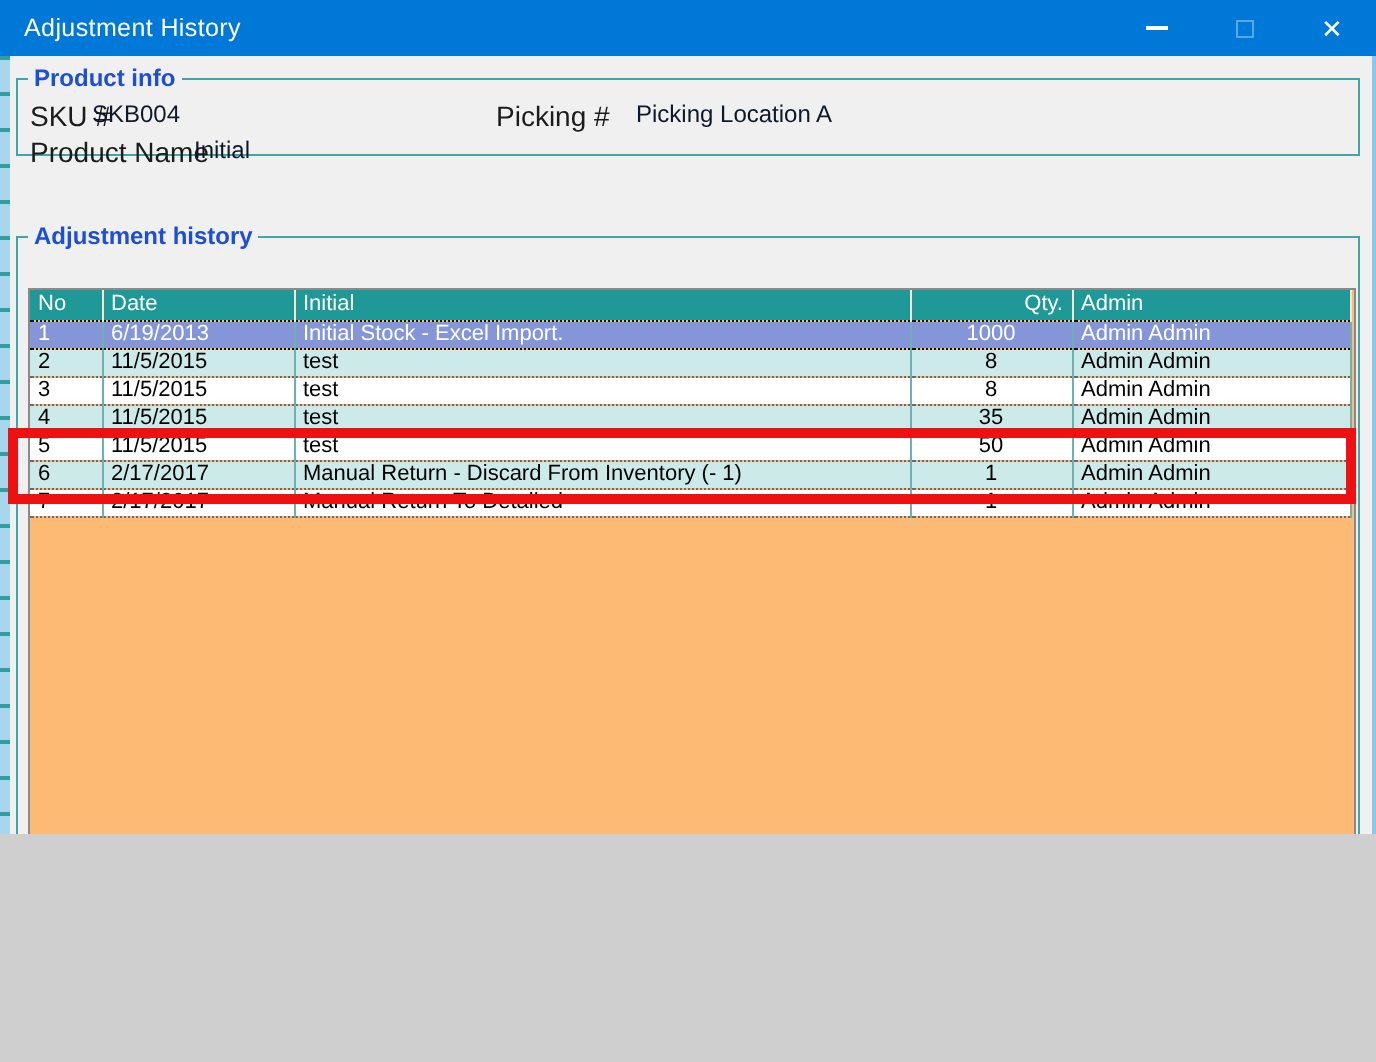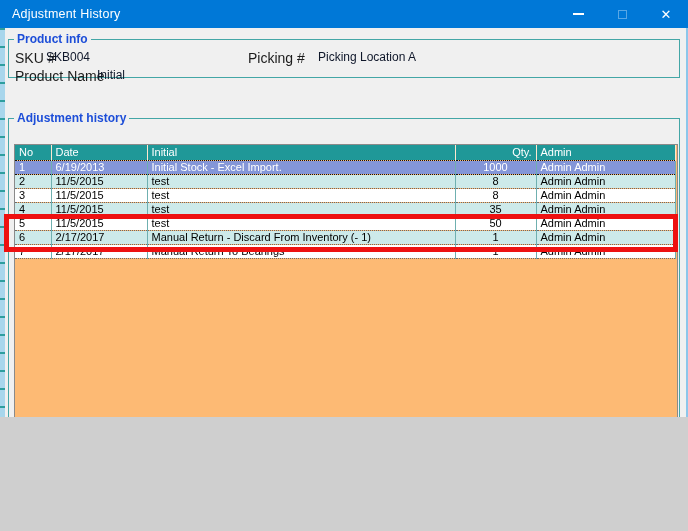--- a/index.html
+++ b/index.html
@@ -212,21 +212,21 @@
               <tr class="alt">
                 <td>6</td>
                 <td>2/17/2017</td>
                 <td>Manual Return - Discard From Inventory (- 1)</td>
                 <td class="num">1</td>
                 <td>Admin Admin</td>
               </tr>
               <tr class="plain">
                 <td>7</td>
                 <td>2/17/2017</td>
-                <td>Manual Return To Bearings</td>
+                <td>Manual Return To Detailed</td>
                 <td class="num">1</td>
                 <td>Admin Admin</td>
               </tr>
             </tbody>
         </table>
       </div>
     </fieldset>
 
     <div class="highlight-rect"></div>
 

